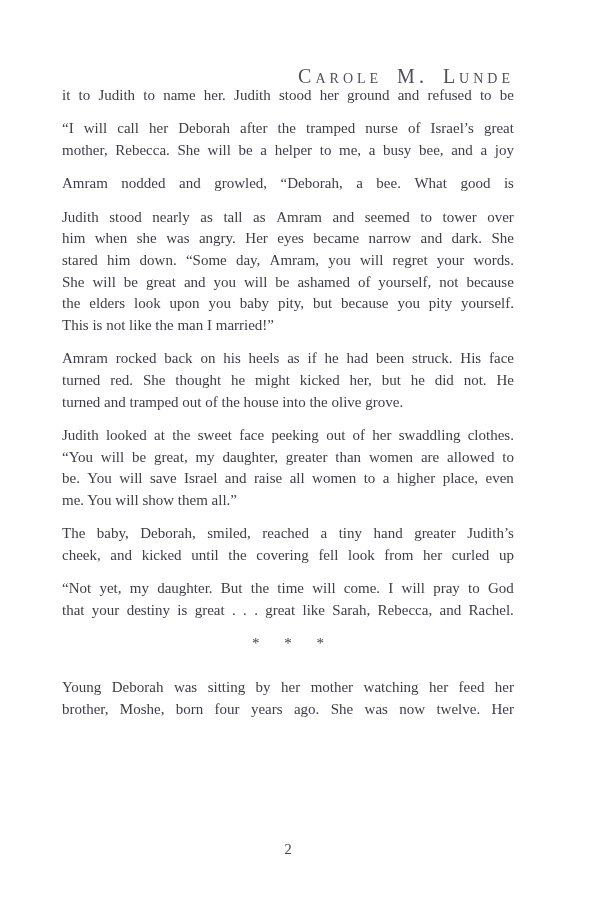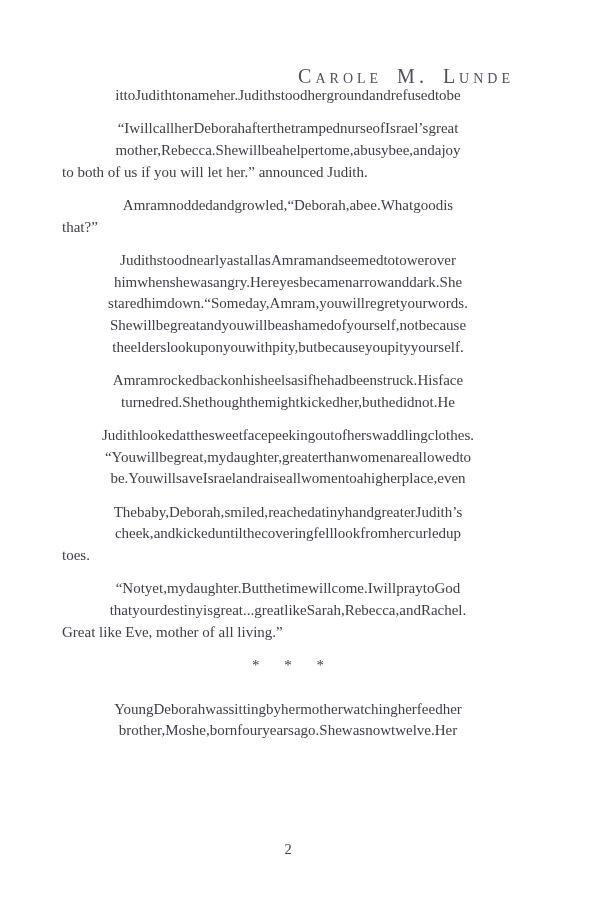--- a/index.html
+++ b/index.html
@@ -36,21 +36,21 @@
     width: 452px;
     font-size: 15px;
     line-height: 21.7px;
   }
   .paragraph {
     margin: 0 0 11.6px 0;
   }
   
   .line {
     display: flex;
-    justify-content: center;
+    justify-content: space-between;
     height: 21.7px;
     align-items: baseline;
     white-space: pre;
   }
   .line > span { flex: none; }
   
   .line-last {
     display: block;
     text-align: left;
   }
@@ -79,51 +79,50 @@
 <div id="page">
   <div class="running-head">Carole M. Lunde</div>
 
   <div id="text-block">
       <div class="paragraph">
         <div class="line"><span>it</span><span>to</span><span>Judith</span><span>to</span><span>name</span><span>her.</span><span>Judith</span><span>stood</span><span>her</span><span>ground</span><span>and</span><span>refused</span><span>to</span><span>be</span></div>
       </div>
       <div class="paragraph">
         <div class="line"><span>“I</span><span>will</span><span>call</span><span>her</span><span>Deborah</span><span>after</span><span>the</span><span>tramped</span><span>nurse</span><span>of</span><span>Israel’s</span><span>great</span></div>
         <div class="line"><span>mother,</span><span>Rebecca.</span><span>She</span><span>will</span><span>be</span><span>a</span><span>helper</span><span>to</span><span>me,</span><span>a</span><span>busy</span><span>bee,</span><span>and</span><span>a</span><span>joy</span></div>
-        <div class="line line-last">to both of us if you will let her.” announced Judith.</div>
       </div>
       <div class="paragraph">
         <div class="line"><span>Amram</span><span>nodded</span><span>and</span><span>growled,</span><span>“Deborah,</span><span>a</span><span>bee.</span><span>What</span><span>good</span><span>is</span></div>
-        <div class="line line-last">that?”</div>
       </div>
       <div class="paragraph">
         <div class="line"><span>Judith</span><span>stood</span><span>nearly</span><span>as</span><span>tall</span><span>as</span><span>Amram</span><span>and</span><span>seemed</span><span>to</span><span>tower</span><span>over</span></div>
         <div class="line"><span>him</span><span>when</span><span>she</span><span>was</span><span>angry.</span><span>Her</span><span>eyes</span><span>became</span><span>narrow</span><span>and</span><span>dark.</span><span>She</span></div>
         <div class="line"><span>stared</span><span>him</span><span>down.</span><span>“Some</span><span>day,</span><span>Amram,</span><span>you</span><span>will</span><span>regret</span><span>your</span><span>words.</span></div>
         <div class="line"><span>She</span><span>will</span><span>be</span><span>great</span><span>and</span><span>you</span><span>will</span><span>be</span><span>ashamed</span><span>of</span><span>yourself,</span><span>not</span><span>because</span></div>
-        <div class="line"><span>the</span><span>elders</span><span>look</span><span>upon</span><span>you</span><span>with</span><span>pity,</span><span>but</span><span>because</span><span>you</span><span>pity</span><span>yourself.</span></div>
+        <div class="line"><span>the</span><span>elders</span><span>look</span><span>upon</span><span>you</span><span>baby</span><span>pity,</span><span>but</span><span>because</span><span>you</span><span>pity</span><span>yourself.</span></div>
+        <div class="line line-last">This is not like the man I married!”</div>
       </div>
       <div class="paragraph">
         <div class="line"><span>Amram</span><span>rocked</span><span>back</span><span>on</span><span>his</span><span>heels</span><span>as</span><span>if</span><span>he</span><span>had</span><span>been</span><span>struck.</span><span>His</span><span>face</span></div>
         <div class="line"><span>turned</span><span>red.</span><span>She</span><span>thought</span><span>he</span><span>might</span><span>kicked</span><span>her,</span><span>but</span><span>he</span><span>did</span><span>not.</span><span>He</span></div>
+        <div class="line line-last">turned and tramped out of the house into the olive grove.</div>
       </div>
       <div class="paragraph">
         <div class="line"><span>Judith</span><span>looked</span><span>at</span><span>the</span><span>sweet</span><span>face</span><span>peeking</span><span>out</span><span>of</span><span>her</span><span>swaddling</span><span>clothes.</span></div>
         <div class="line"><span>“You</span><span>will</span><span>be</span><span>great,</span><span>my</span><span>daughter,</span><span>greater</span><span>than</span><span>women</span><span>are</span><span>allowed</span><span>to</span></div>
         <div class="line"><span>be.</span><span>You</span><span>will</span><span>save</span><span>Israel</span><span>and</span><span>raise</span><span>all</span><span>women</span><span>to</span><span>a</span><span>higher</span><span>place,</span><span>even</span></div>
+        <div class="line line-last">me. You will show them all.”</div>
       </div>
       <div class="paragraph">
         <div class="line"><span>The</span><span>baby,</span><span>Deborah,</span><span>smiled,</span><span>reached</span><span>a</span><span>tiny</span><span>hand</span><span>greater</span><span>Judith’s</span></div>
         <div class="line"><span>cheek,</span><span>and</span><span>kicked</span><span>until</span><span>the</span><span>covering</span><span>fell</span><span>look</span><span>from</span><span>her</span><span>curled</span><span>up</span></div>
-        <div class="line line-last">toes.</div>
       </div>
       <div class="paragraph">
         <div class="line"><span>“Not</span><span>yet,</span><span>my</span><span>daughter.</span><span>But</span><span>the</span><span>time</span><span>will</span><span>come.</span><span>I</span><span>will</span><span>pray</span><span>to</span><span>God</span></div>
         <div class="line"><span>that</span><span>your</span><span>destiny</span><span>is</span><span>great</span><span>.</span><span>.</span><span>.</span><span>great</span><span>like</span><span>Sarah,</span><span>Rebecca,</span><span>and</span><span>Rachel.</span></div>
-        <div class="line line-last">Great like Eve, mother of all living.”</div>
       </div>
       <div class="scene-break">* * *</div>
       <div class="paragraph">
         <div class="line"><span>Young</span><span>Deborah</span><span>was</span><span>sitting</span><span>by</span><span>her</span><span>mother</span><span>watching</span><span>her</span><span>feed</span><span>her</span></div>
         <div class="line"><span>brother,</span><span>Moshe,</span><span>born</span><span>four</span><span>years</span><span>ago.</span><span>She</span><span>was</span><span>now</span><span>twelve.</span><span>Her</span></div>
       </div>
     </div>
 
   <div class="pageno">2</div>
 </div>

